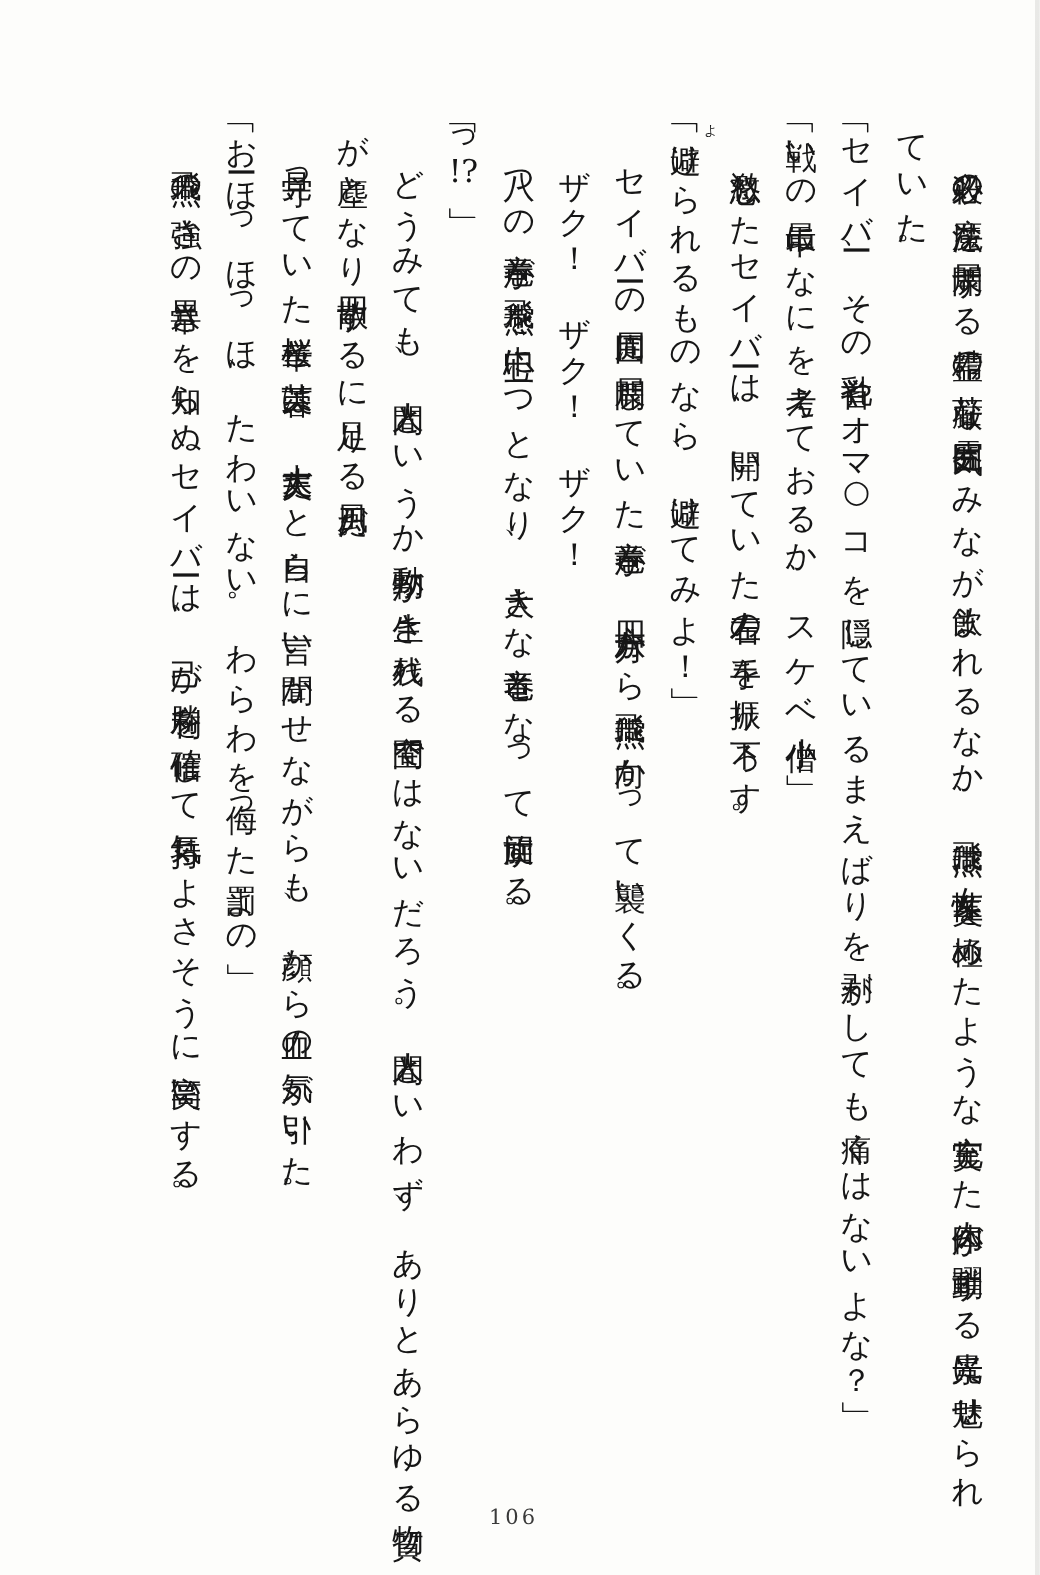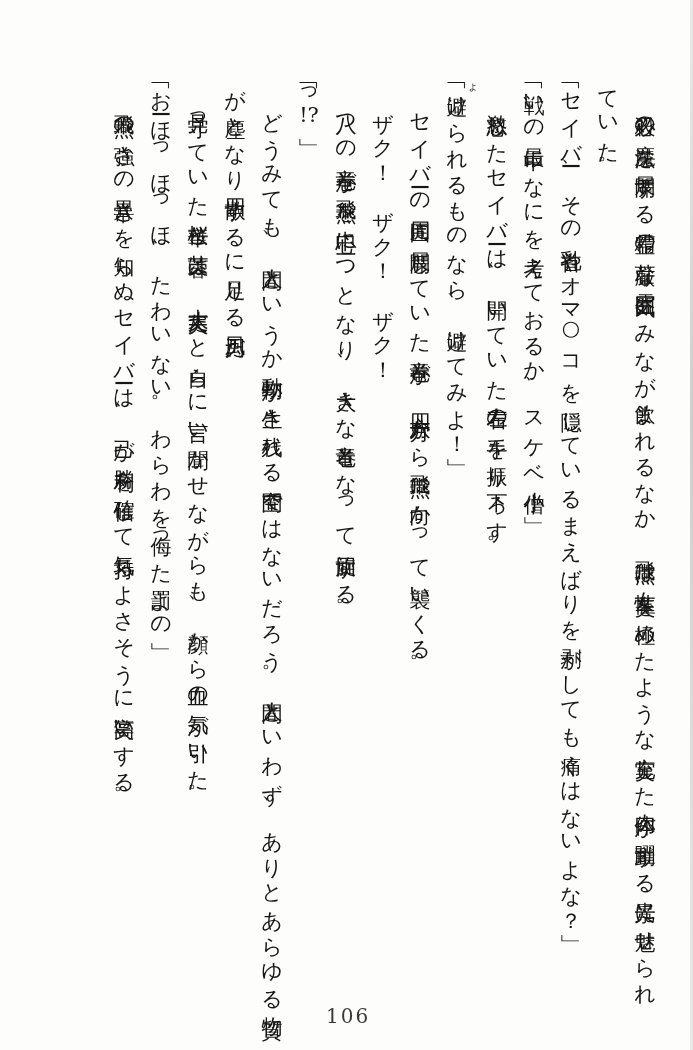--- a/index.html
+++ b/index.html
@@ -52,21 +52,21 @@
     letter-spacing: 0;
   }
   .tcy {                    
     text-combine-upright: all;
     letter-spacing: 0;
   }
   .pageno {
     position: absolute;
     left: 326px;
     top: 1004px;
-    font-size: 20px;
+    font-size: 14px;
     letter-spacing: 2px;
     color: #3a3a3a;
   }
 </style>
 </head>
 <body>
 
 <div class="page">
   <div class="vtext">
       <p class="indent">必殺の魔法を展開する精霊の荘厳な雰囲気にみなが飲まれるなか、飛燕は女性美を極めたような充実した肉体が躍動する光景に魅せられていた。</p>

